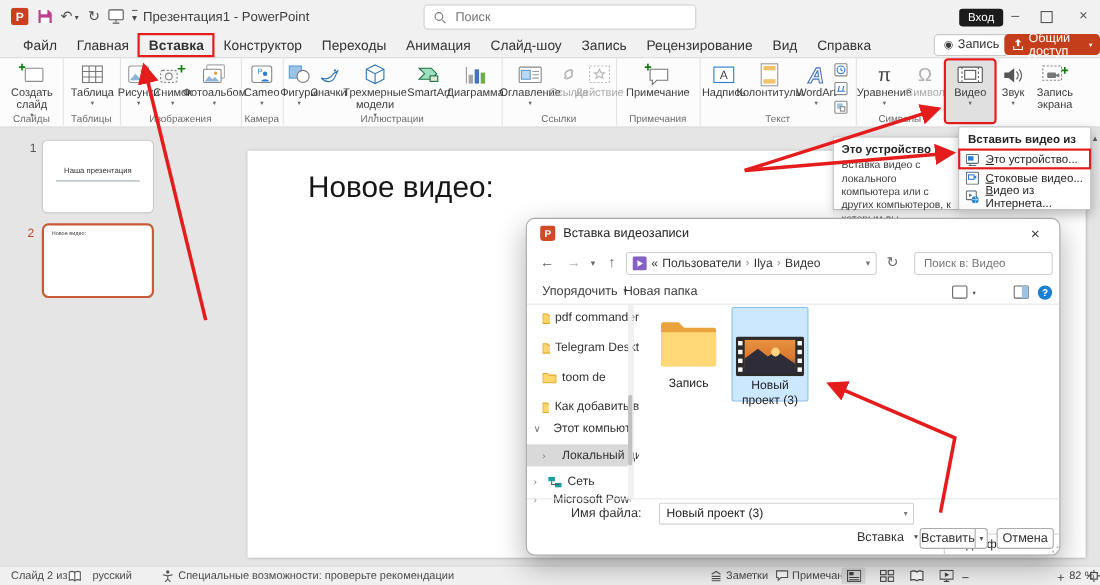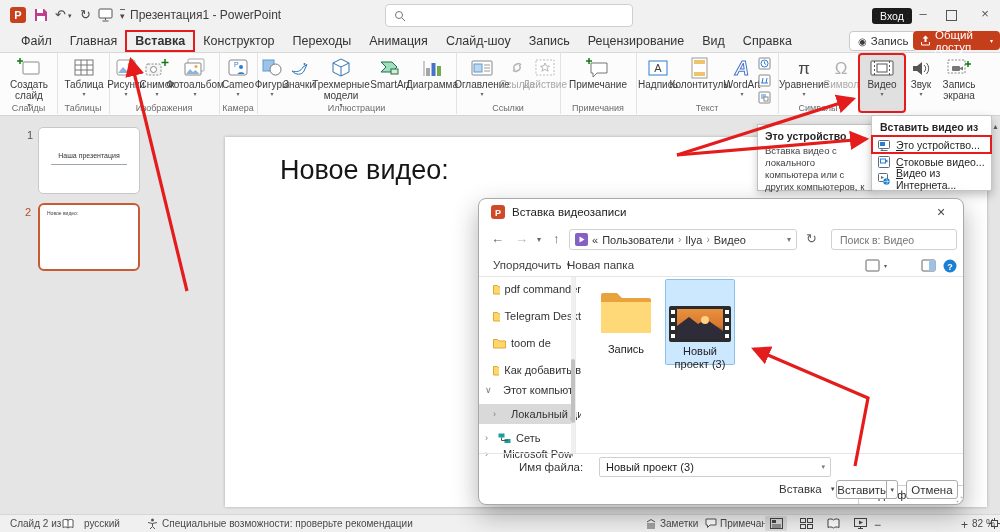--- a/index.html
+++ b/index.html
@@ -115,20 +115,21 @@
     </span>
     <span class="qat" style="left:120px;top:9px;font-size:9px;border-top:1.5px solid #666;padding-top:1px">▾</span>
     <span id="apptitle">Презентация1 - PowerPoint</span>
     <div id="topsearch">
       <span>
         <svg width="12" height="12">
             <circle cx="5" cy="5" r="3.5" stroke="#777" fill="none"></circle>
             <path d="M8 8l3 3" stroke="#777"></path>
           </svg>
       </span>
+      <input readonly="" placeholder="Поиск" style="">
     </div>
     <span id="signin">Вход</span>
     <span class="winbtn" style="left:910px">–</span>
     <span class="restore-box" style="left:946px"></span>
     <span class="winbtn" style="left:972px">×</span>
   </div>
 
   <div id="tabrow">
     <span class="tab">Файл</span>
     <span class="tab">Главная</span>

